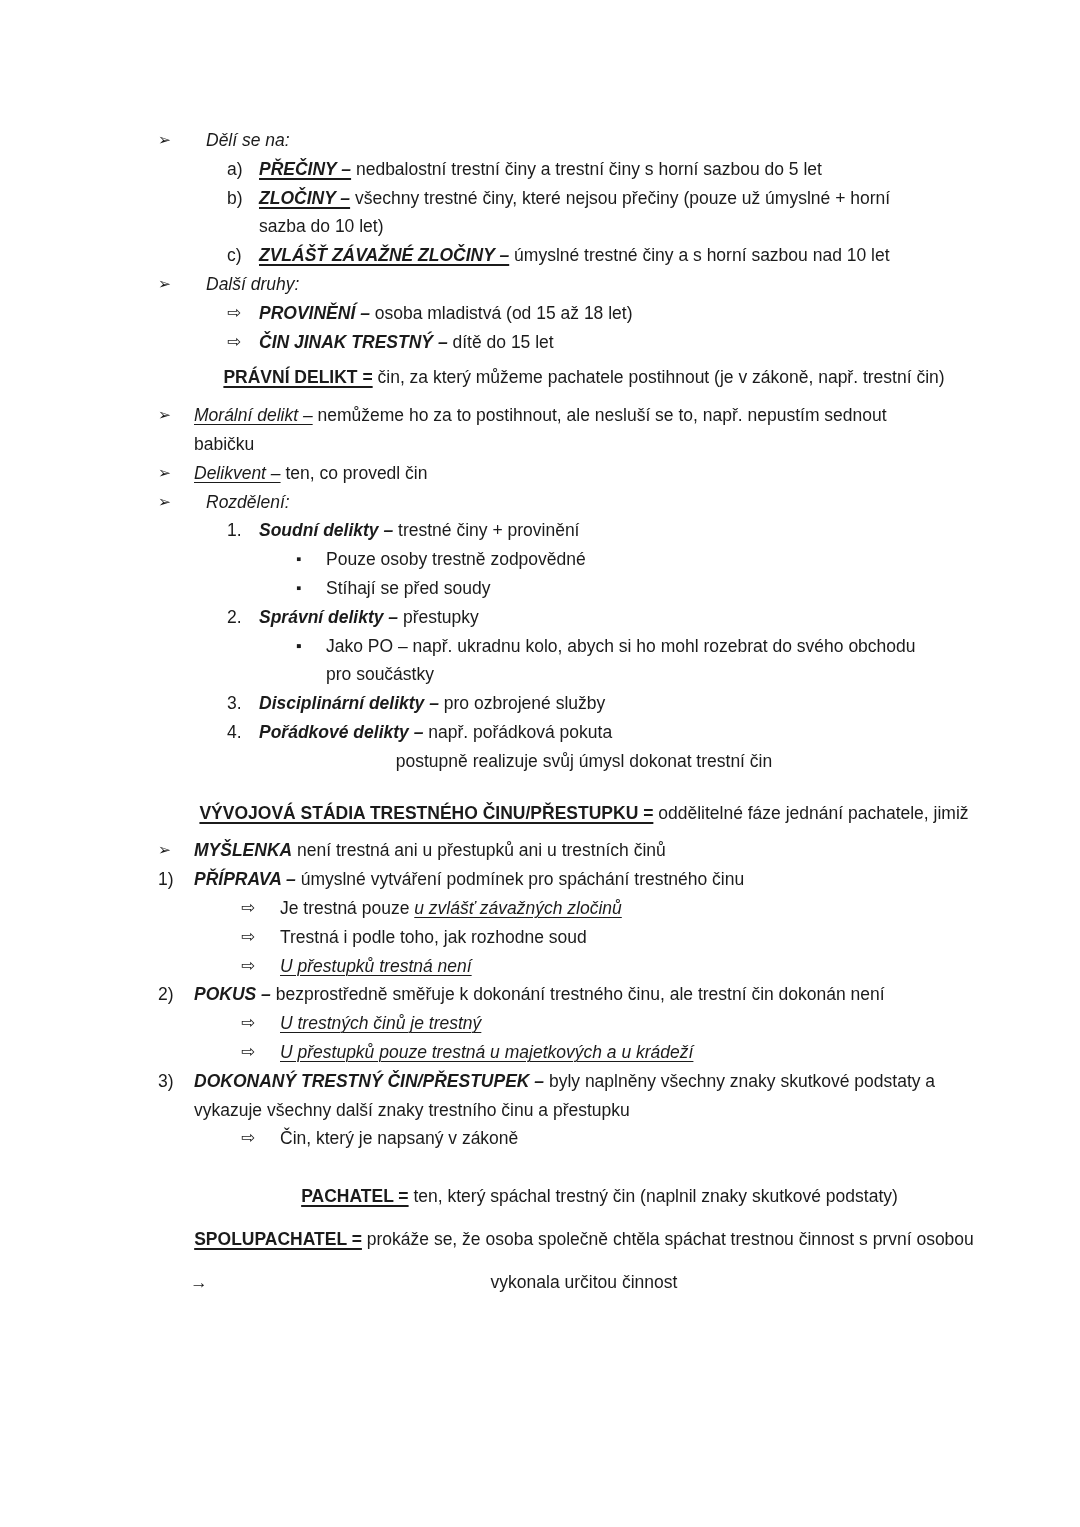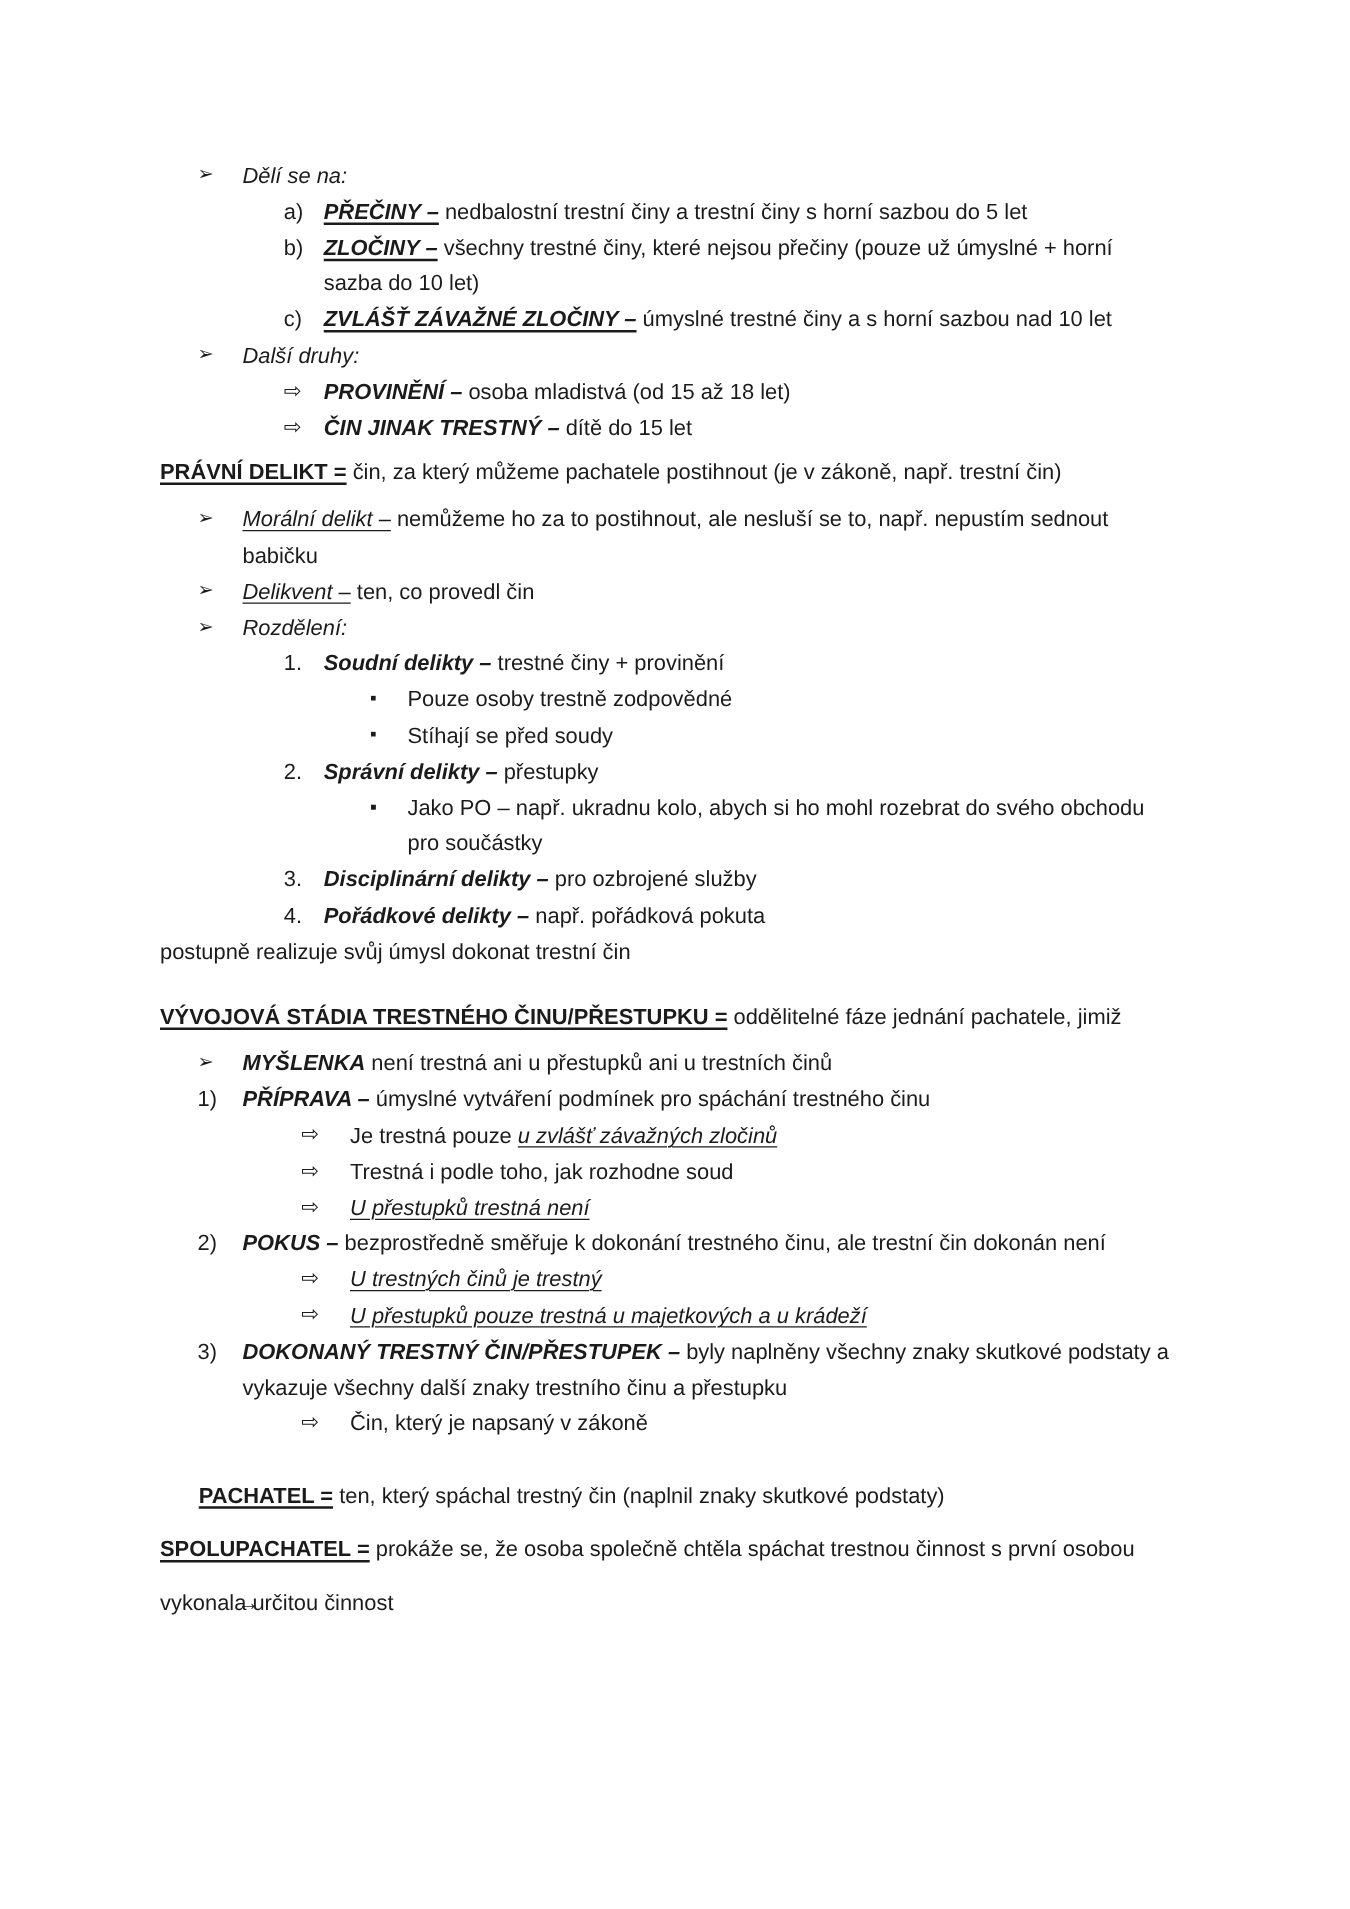--- a/index.html
+++ b/index.html
@@ -18,37 +18,37 @@
     height: 1527px;
     padding: 126px 40px 0 128px;
   }
   .line {
     position: relative;
     line-height: 28.8px;
     font-size: 17.5px;
     white-space: nowrap;
   }
   
-  .ind-p   { padding-left: 0; }
+  .ind-p   { padding-left: 0; text-align: center; }
   .ind-l1  { padding-left: 66px; }
   .ind-l2  { padding-left: 131px; }
   .ind-l2b { padding-left: 152px; }
   .ind-l3  { padding-left: 198px; }
   .ind-arr { padding-left: 97px; }
   .marker { position: absolute; top: 0; }
   .ind-l1  > .marker { left: 30px; }
   .ind-l2  > .marker { left: 99px; }
   .ind-l2b > .marker { left: 113px; }
   .ind-l3  > .marker { left: 168px; font-size: 15px; }
   .ind-arr > .marker { left: 62px; }
   .marker.glyph-arrowhead { font-size: 15.5px; }
   .marker.glyph-blockarrow { font-size: 17px; }
   
   .run-r  { font-style: normal; font-weight: 400; }
-  .run-i  { font-style: italic; font-weight: 400; }
+  .run-i  { font-style: italic; font-weight: 400; margin-left: 12px; }
   .run-bi { font-weight: 700; font-style: italic; }
   .run-iu { font-style: italic; text-decoration: underline;
             text-decoration-thickness: 1.4px; text-underline-offset: 3px; }
   .run-bu { font-weight: 700; text-decoration: underline;
             text-decoration-thickness: 1.8px; text-underline-offset: 3px; }
   .run-biu{ font-weight: 700; font-style: italic; text-decoration: underline;
             text-decoration-thickness: 1.8px; text-underline-offset: 3px; text-align: right; }
 </style>
 </head>
 <body>

